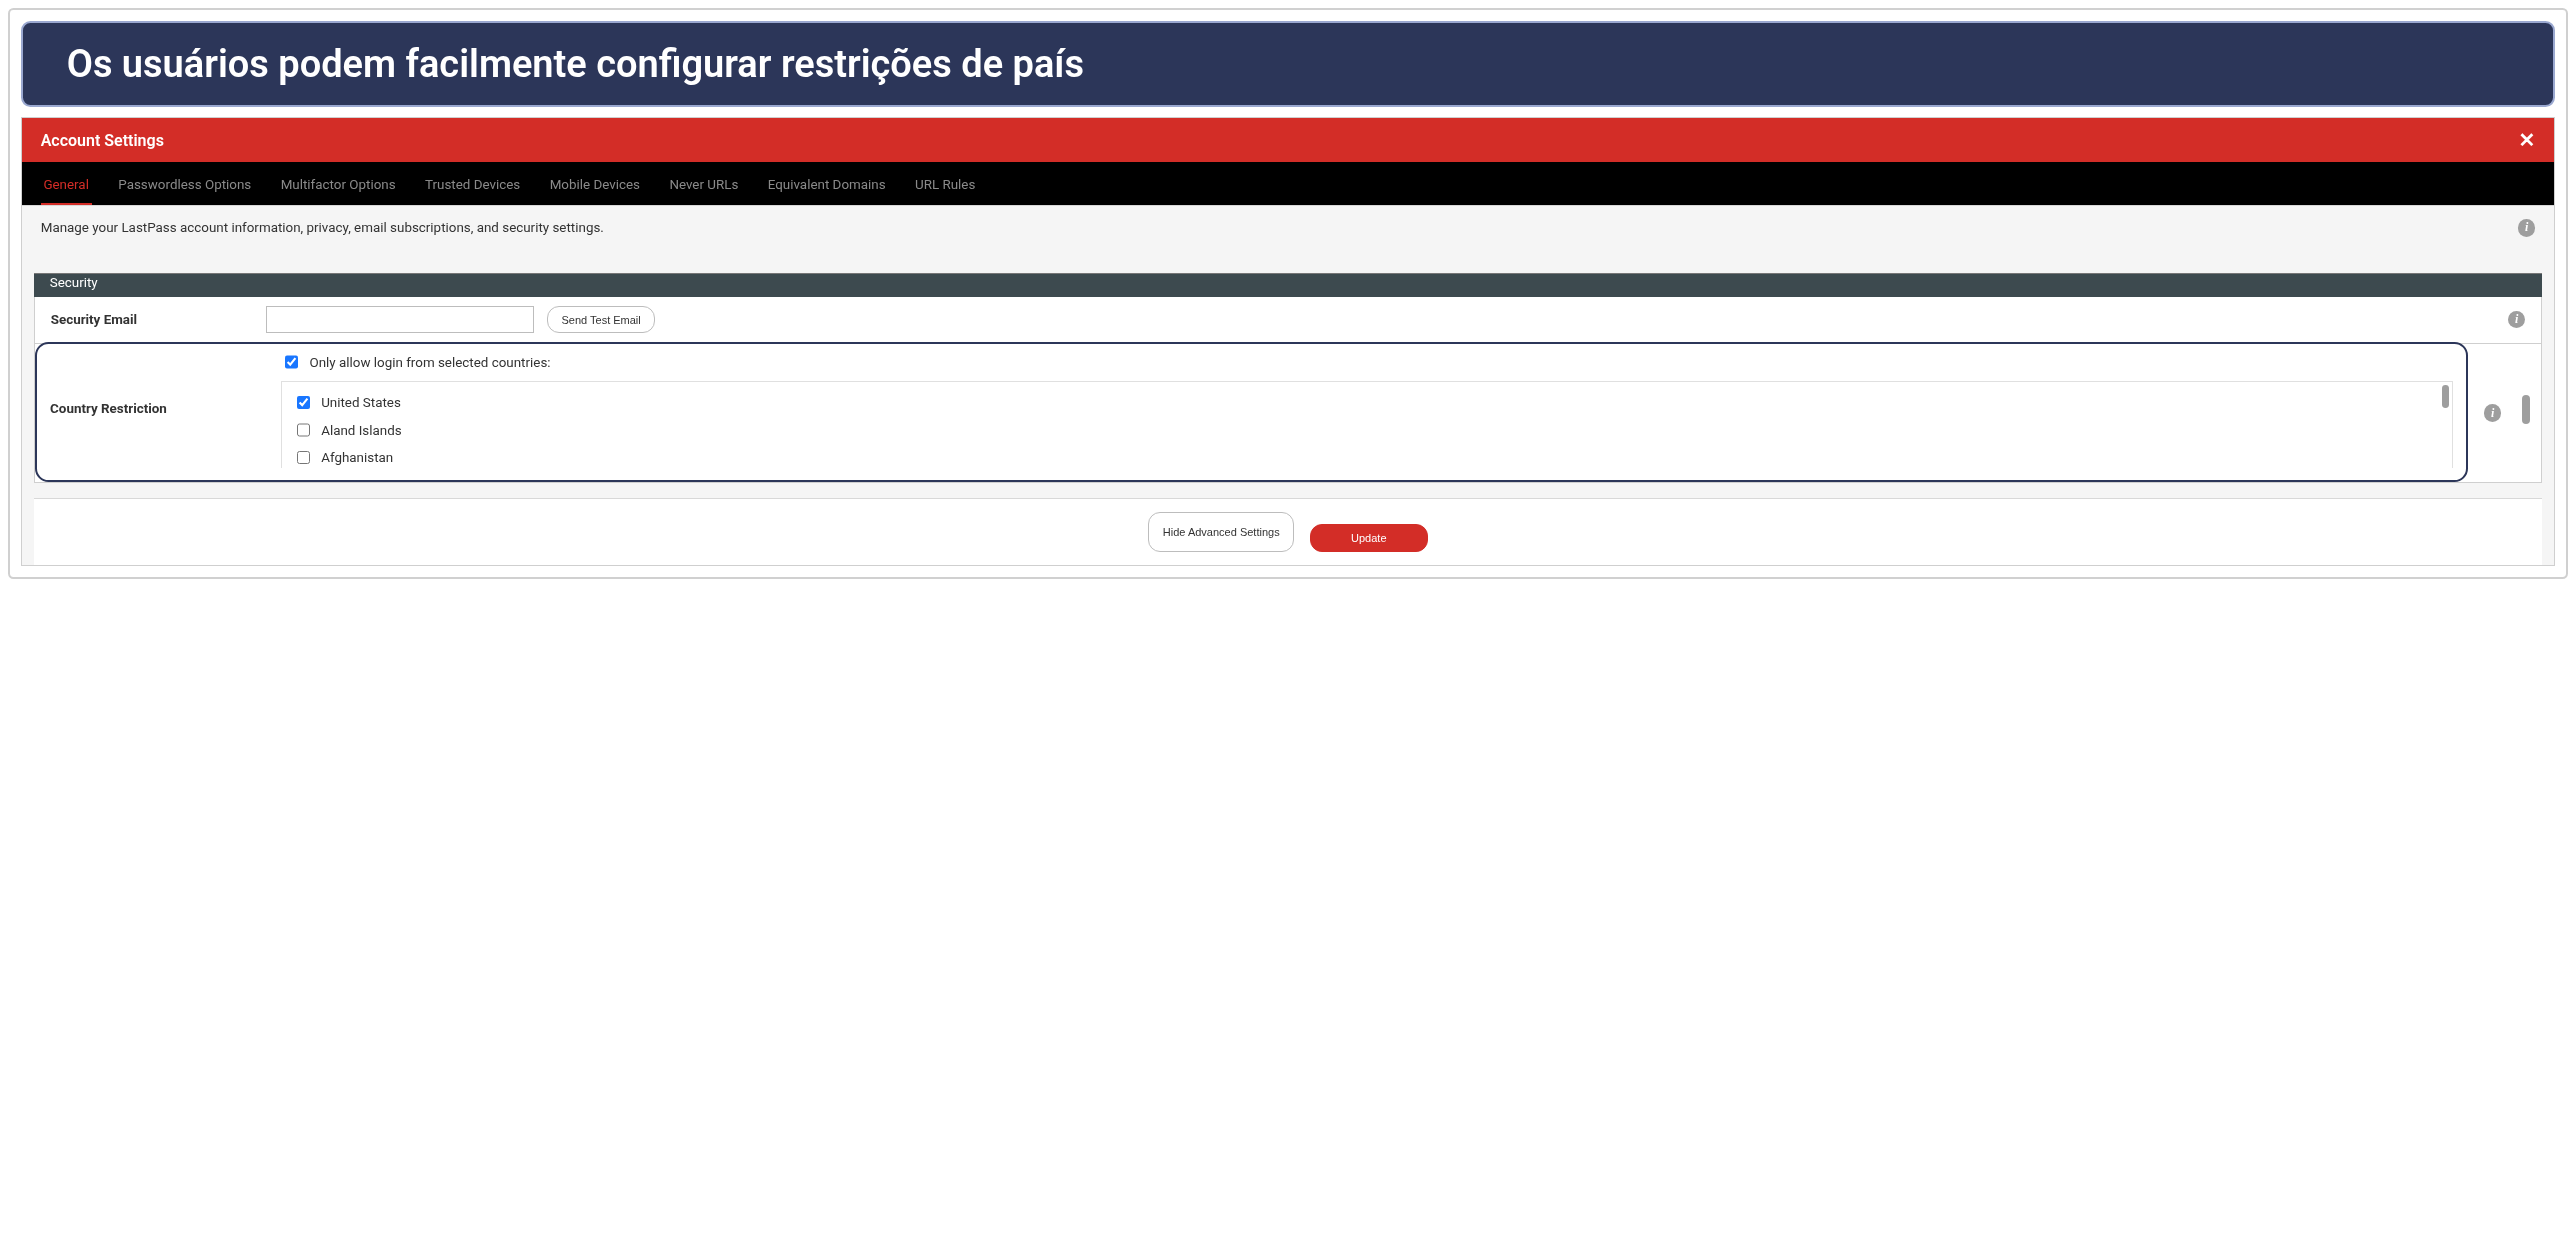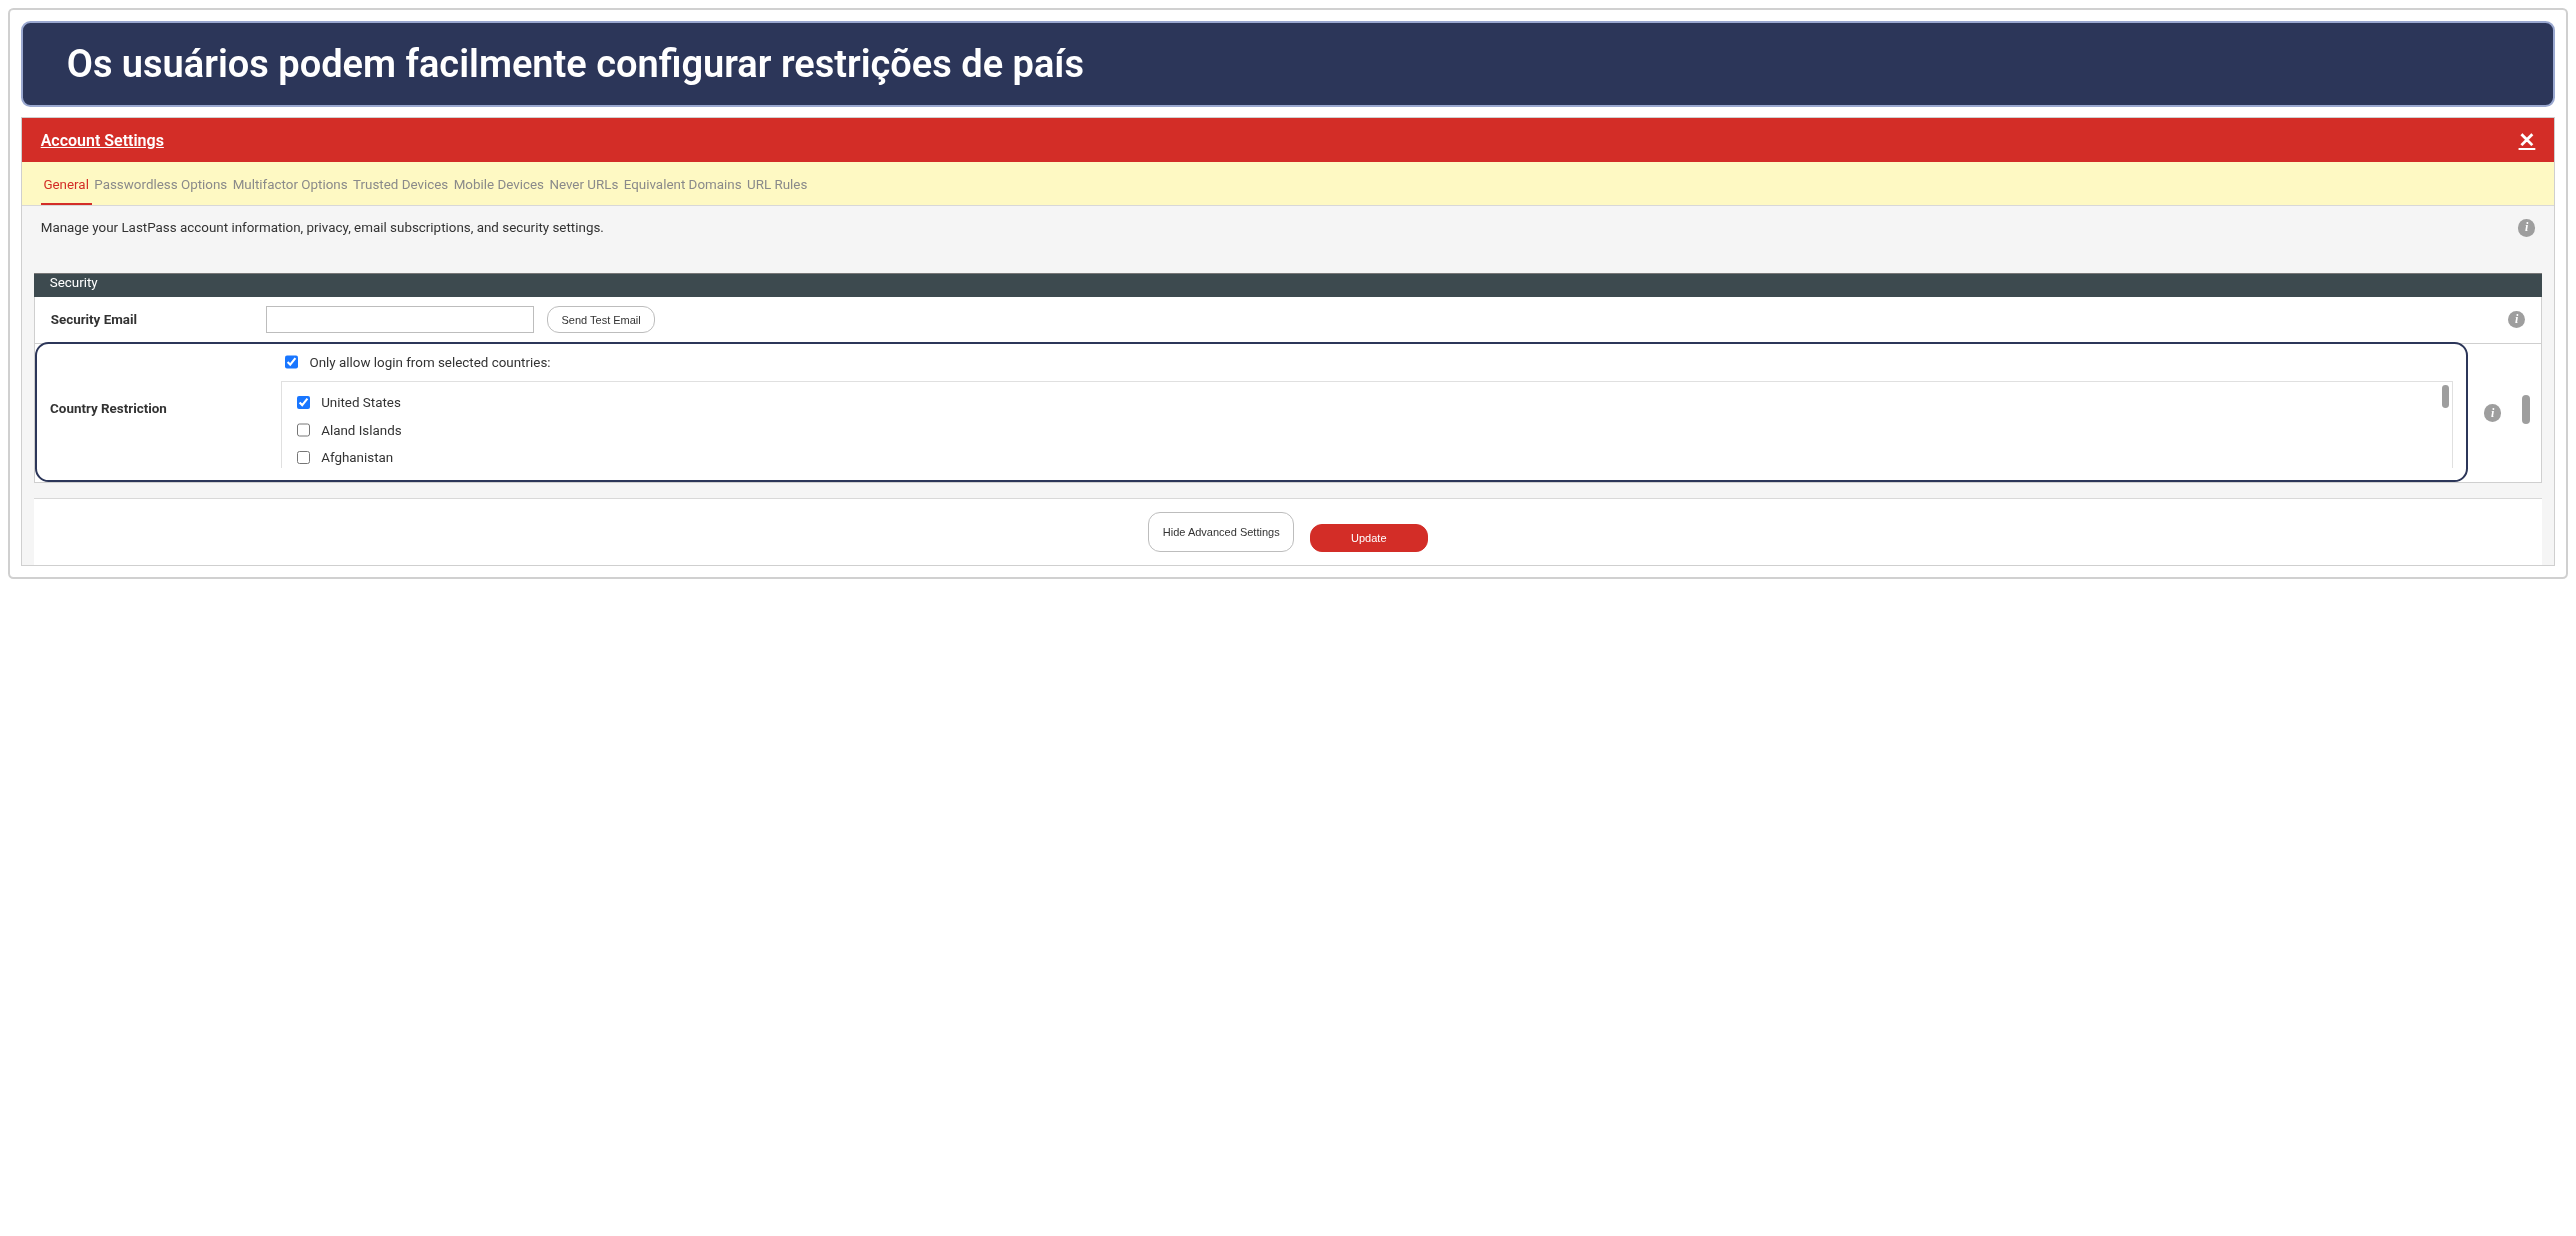--- a/index.html
+++ b/index.html
@@ -32,33 +32,33 @@
   }
   .modal-header {
     background: #d32d27;
     color: #fff;
     padding: 12px 19px;
     display: flex;
     align-items: center;
     justify-content: space-between;
     font-size: 16px;
     font-weight: 600;
-    text-decoration: underline;
   }
   .close-icon {
     font-size: 20px;
     font-weight: 700;
     cursor: pointer;
     line-height: 1;
   }
   .tabs {
     display: flex;
+    gap: 24px;
     padding: 0 19px;
     border-bottom: 0.7px solid #d8d8d8;
-    background: #fef9c3;
+    background: #000000;
     align-items: center;
   }
   .tab {
     padding: 14.8px 2.7px 10.7px 2.7px;
     font-size: 13.4px;
     color: #8a8a8a;
     cursor: pointer;
     border-bottom: 2.7px solid transparent;
   }
   .tab.active {

